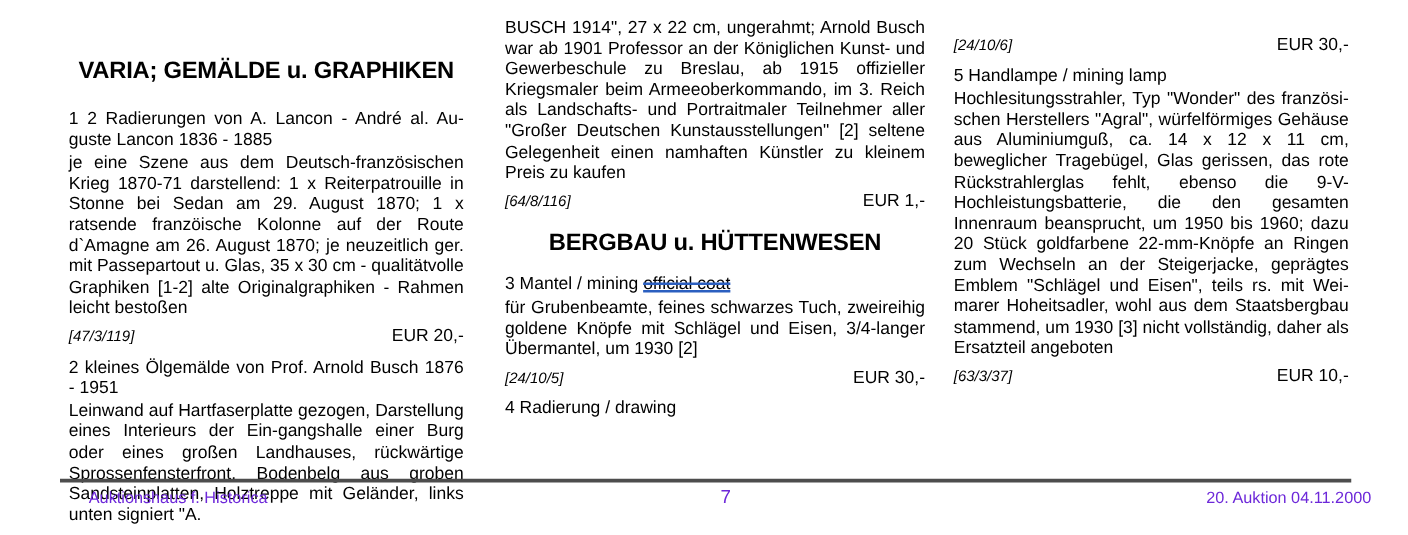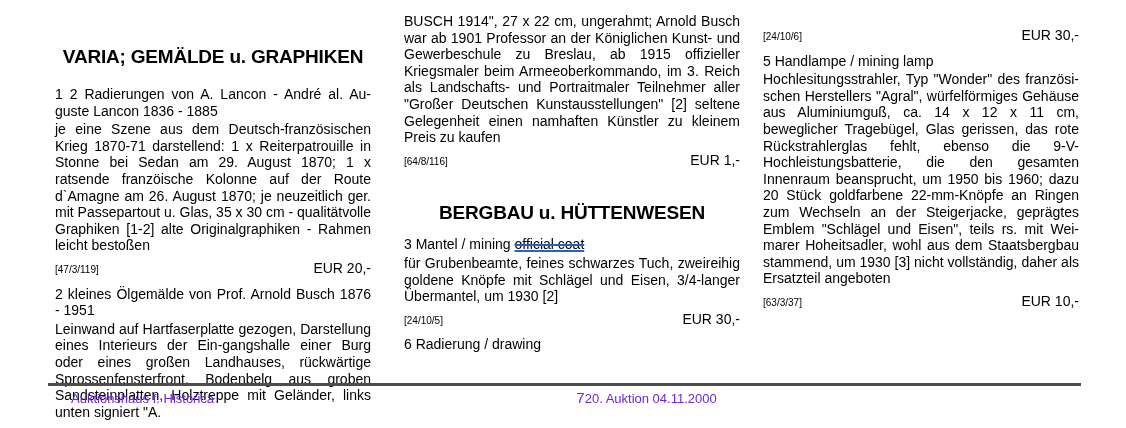--- a/index.html
+++ b/index.html
@@ -25,36 +25,36 @@
 
   .section-heading {
     font-size: 19px;
     line-height: 22px;
     font-weight: bold;
     margin: 0 0 18px 0;
     text-align: center;
     white-space: nowrap;
     letter-spacing: -0.2px;
   }
-  .col-2 .section-heading { margin-top: 32px; margin-bottom: 12px; }
+  .col-2 .section-heading { margin-top: 15px; margin-bottom: 12px; }
 
   .item-title {
     font-weight: normal;
     margin: 7px 0 2px 0;
   }
   .first-title { margin-top: 0; }
   .body-text { margin: 0; }
 
   .refline {
     display: flex;
     justify-content: space-between;
     align-items: baseline;
     margin: 6px 0 0 0;
   }
-  .ref { font-size: 10px; }
+  .ref { font-size: 12px; font-style: italic; }
   .price { font-weight: normal; font-size: 14px; }
 
   .struck {
     text-decoration-line: underline line-through;
     text-decoration-thickness: 2px;
   }
 
   .footer-rule {
     position: absolute;
     left: 48px; top: 383px;
@@ -66,21 +66,21 @@
     left: 64px; top: 389px;
     width: 1033px;
     display: grid;
     grid-template-columns: 1fr auto 1fr;
     align-items: baseline;
     color: #6d28d9;
     font-size: 13px;
   }
   .footer .left  { text-align: left; padding-left: 7px; }
   .footer .center{ text-align: center; font-size: 15px; }
-  .footer .right { }
+  .footer .right { text-align: right; }
 </style>
 </head>
 <body>
 
 <div class="page">
 
   <div class="col col-1">
     <h2 class="section-heading">VARIA; GEMÄLDE u. GRAPHIKEN</h2>
 
     <p class="item-title first-title">1 2 Radierungen von A. Lancon - André al. Au­guste Lancon 1836 - 1885</p>
@@ -103,21 +103,21 @@
 
     <h2 class="section-heading">BERGBAU u. HÜTTENWESEN</h2>
 
     <p class="item-title first-title"><span>3 Mantel / mining </span><span class="struck" style="text-decoration-color: rgb(43, 95, 192);">official coat</span></p>
     <p class="body-text">für Grubenbeamte, feines schwarzes Tuch, zweirei­hig goldene Knöpfe mit Schlägel und Eisen, 3/4-langer Übermantel, um 1930 [2]</p>
     <div class="refline">
       <span class="ref">[24/10/5]</span>
       <span class="price">EUR 30,-</span>
     </div>
 
-    <p class="item-title">6 Radierung / drawing</p>
+    <p class="item-title">4 Radierung / drawing</p>
   </div>
 
   <div class="col col-3">
     <div class="refline">
       <span class="ref">[24/10/6]</span>
       <span class="price">EUR 30,-</span>
     </div>
 
     <p class="item-title">5 Handlampe / mining lamp</p>
     <p class="body-text">Hochlesitungsstrahler, Typ "Wonder" des französi­schen Herstellers "Agral", würfelförmiges Gehäuse aus Aluminiumguß, ca. 14 x 12 x 11 cm, beweglicher Tragebügel, Glas gerissen, das rote Rückstrahler­glas fehlt, ebenso die 9-V-Hochleistungsbatterie, die den gesamten Innenraum beansprucht, um 1950 bis 1960; dazu 20 Stück goldfarbene 22-mm-Knöpfe an Ringen zum Wechseln an der Steigerjacke, gepräg­tes Emblem "Schlägel und Eisen", teils rs. mit Wei­marer Hoheitsadler, wohl aus dem Staatsbergbau stammend, um 1930 [3] nicht vollständig, daher als Ersatzteil angeboten</p>

